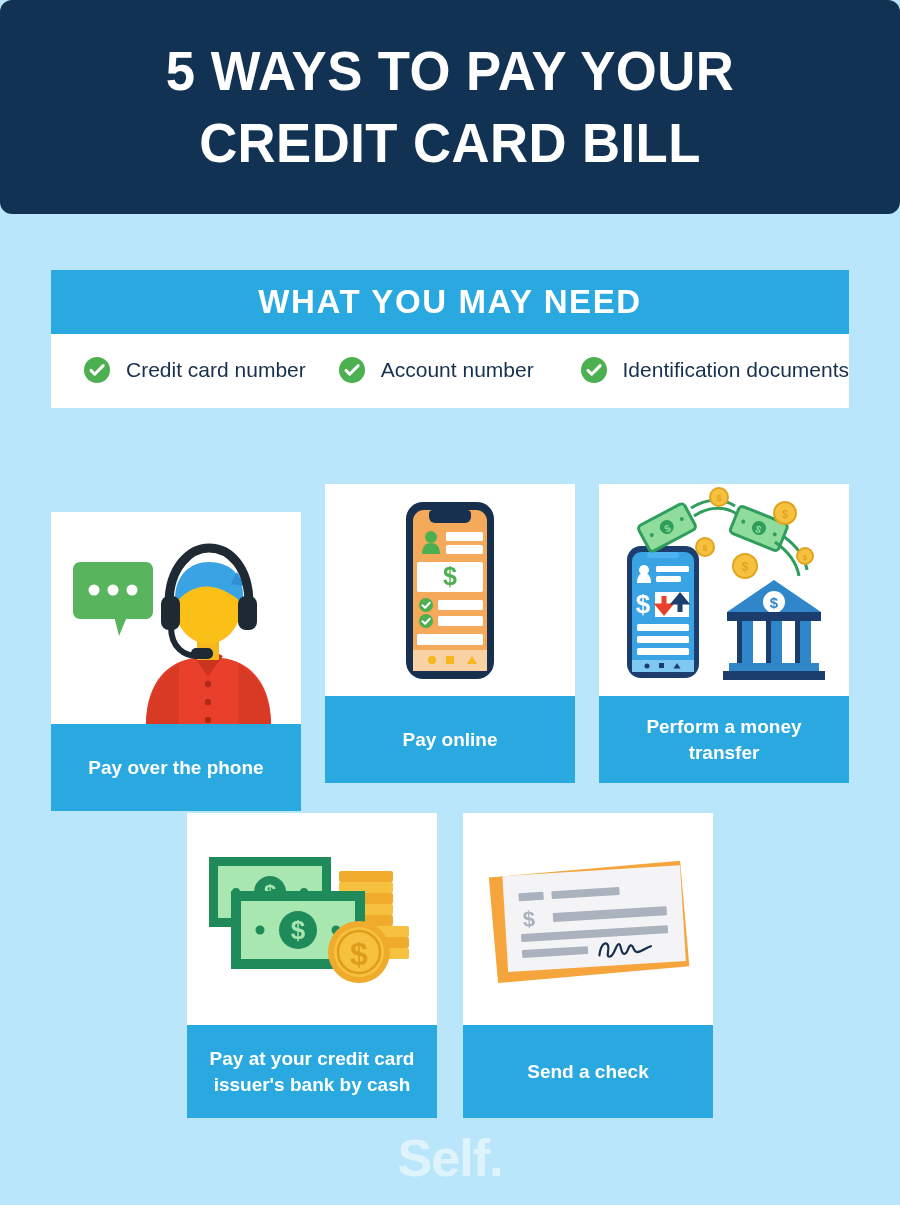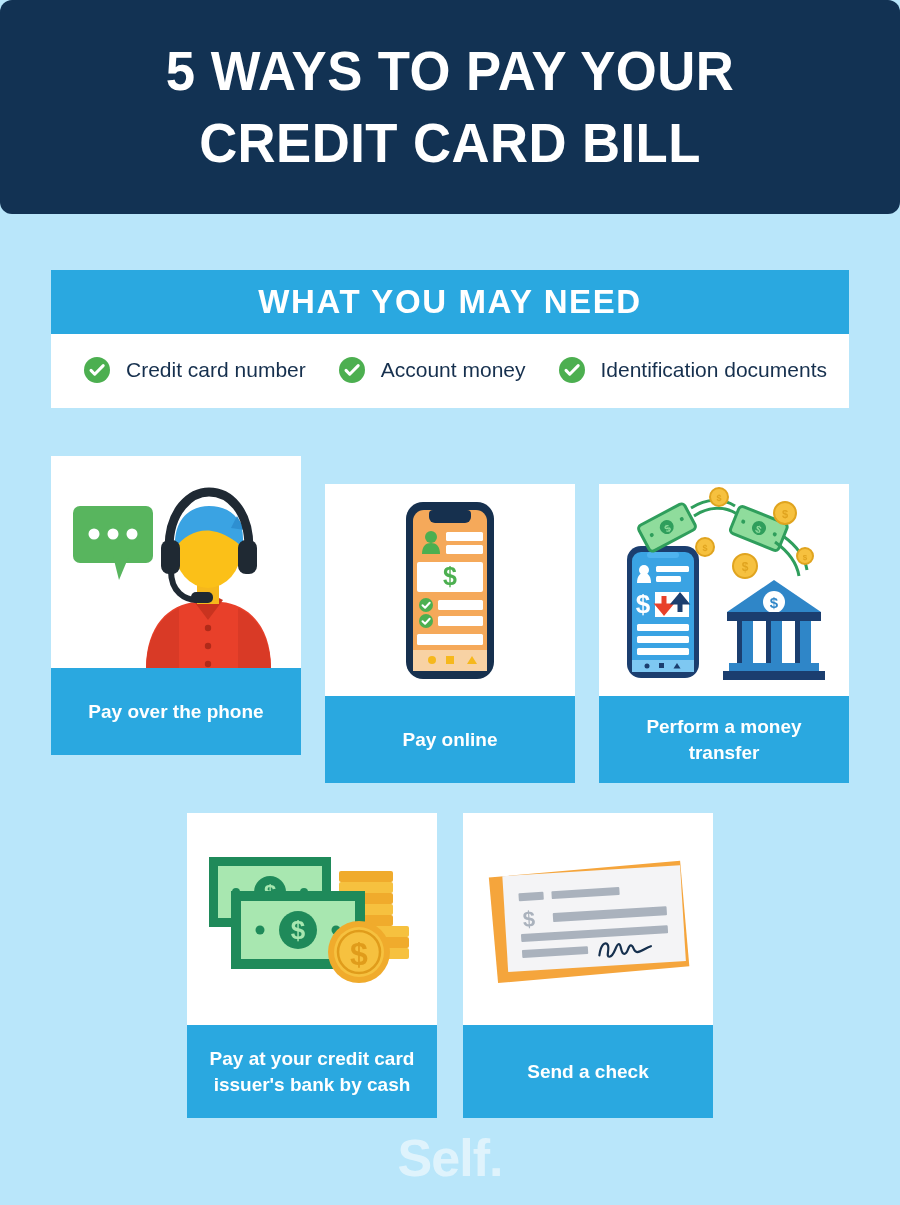--- a/index.html
+++ b/index.html
@@ -59,21 +59,21 @@
     color: #ffffff;
     font-size: 33px;
     font-weight: 700;
     letter-spacing: 1.6px;
     text-transform: uppercase;
     font-family: "Liberation Sans Narrow", "Liberation Sans", sans-serif;
   }
   .needs-body {
     padding: 16px 0 18px 0;
     display: grid;
-    grid-template-columns: 1fr 1fr 1fr 1fr;
+    grid-template-columns: 1fr 1fr 1fr;
     row-gap: 6px;
   }
   .need-item {
     display: flex;
     align-items: center;
     gap: 16px;
     padding-left: 33px;
     height: 40px;
   }
   .check-icon {
@@ -116,21 +116,21 @@
     text-align: center;
     display: flex;
     align-items: center;
     justify-content: center;
     padding: 6px 10px;
     box-sizing: border-box;
   }
   .label-h1 { height: 87px; }
   .label-h2 { height: 93px; }
 
-  #card-phone     { left: 51px;  top: 456px; }
+  #card-phone     { left: 51px;  top: 512px; }
   #card-online    { left: 325px; top: 484px; }
   #card-transfer  { left: 599px; top: 484px; }
   #card-cash      { left: 187px; top: 813px; }
   #card-check     { left: 463px; top: 813px; }
 
   
   .footer {
     position: absolute;
     left: 0;
     top: 1128px;
@@ -168,21 +168,21 @@
       <span class="need-label">Credit card number</span>
     </div>
 
 
     <div class="need-item">
       <span class="check-icon">
         <svg width="26" height="26" viewBox="0 0 26 26">
             <path d="M7 13.4l3.7 3.8L19.2 8.6" stroke="#ffffff" stroke-width="3" fill="none" stroke-linecap="round" stroke-linejoin="round"></path>
           </svg>
       </span>
-      <span class="need-label">Account money</span>
+      <span class="need-label">Account number</span>
     </div>
 
     <div class="need-item">
       <span class="check-icon">
         <svg width="26" height="26" viewBox="0 0 26 26">
             <path d="M7 13.4l3.7 3.8L19.2 8.6" stroke="#ffffff" stroke-width="3" fill="none" stroke-linecap="round" stroke-linejoin="round"></path>
           </svg>
       </span>
       <span class="need-label">Identification documents</span>
     </div>

